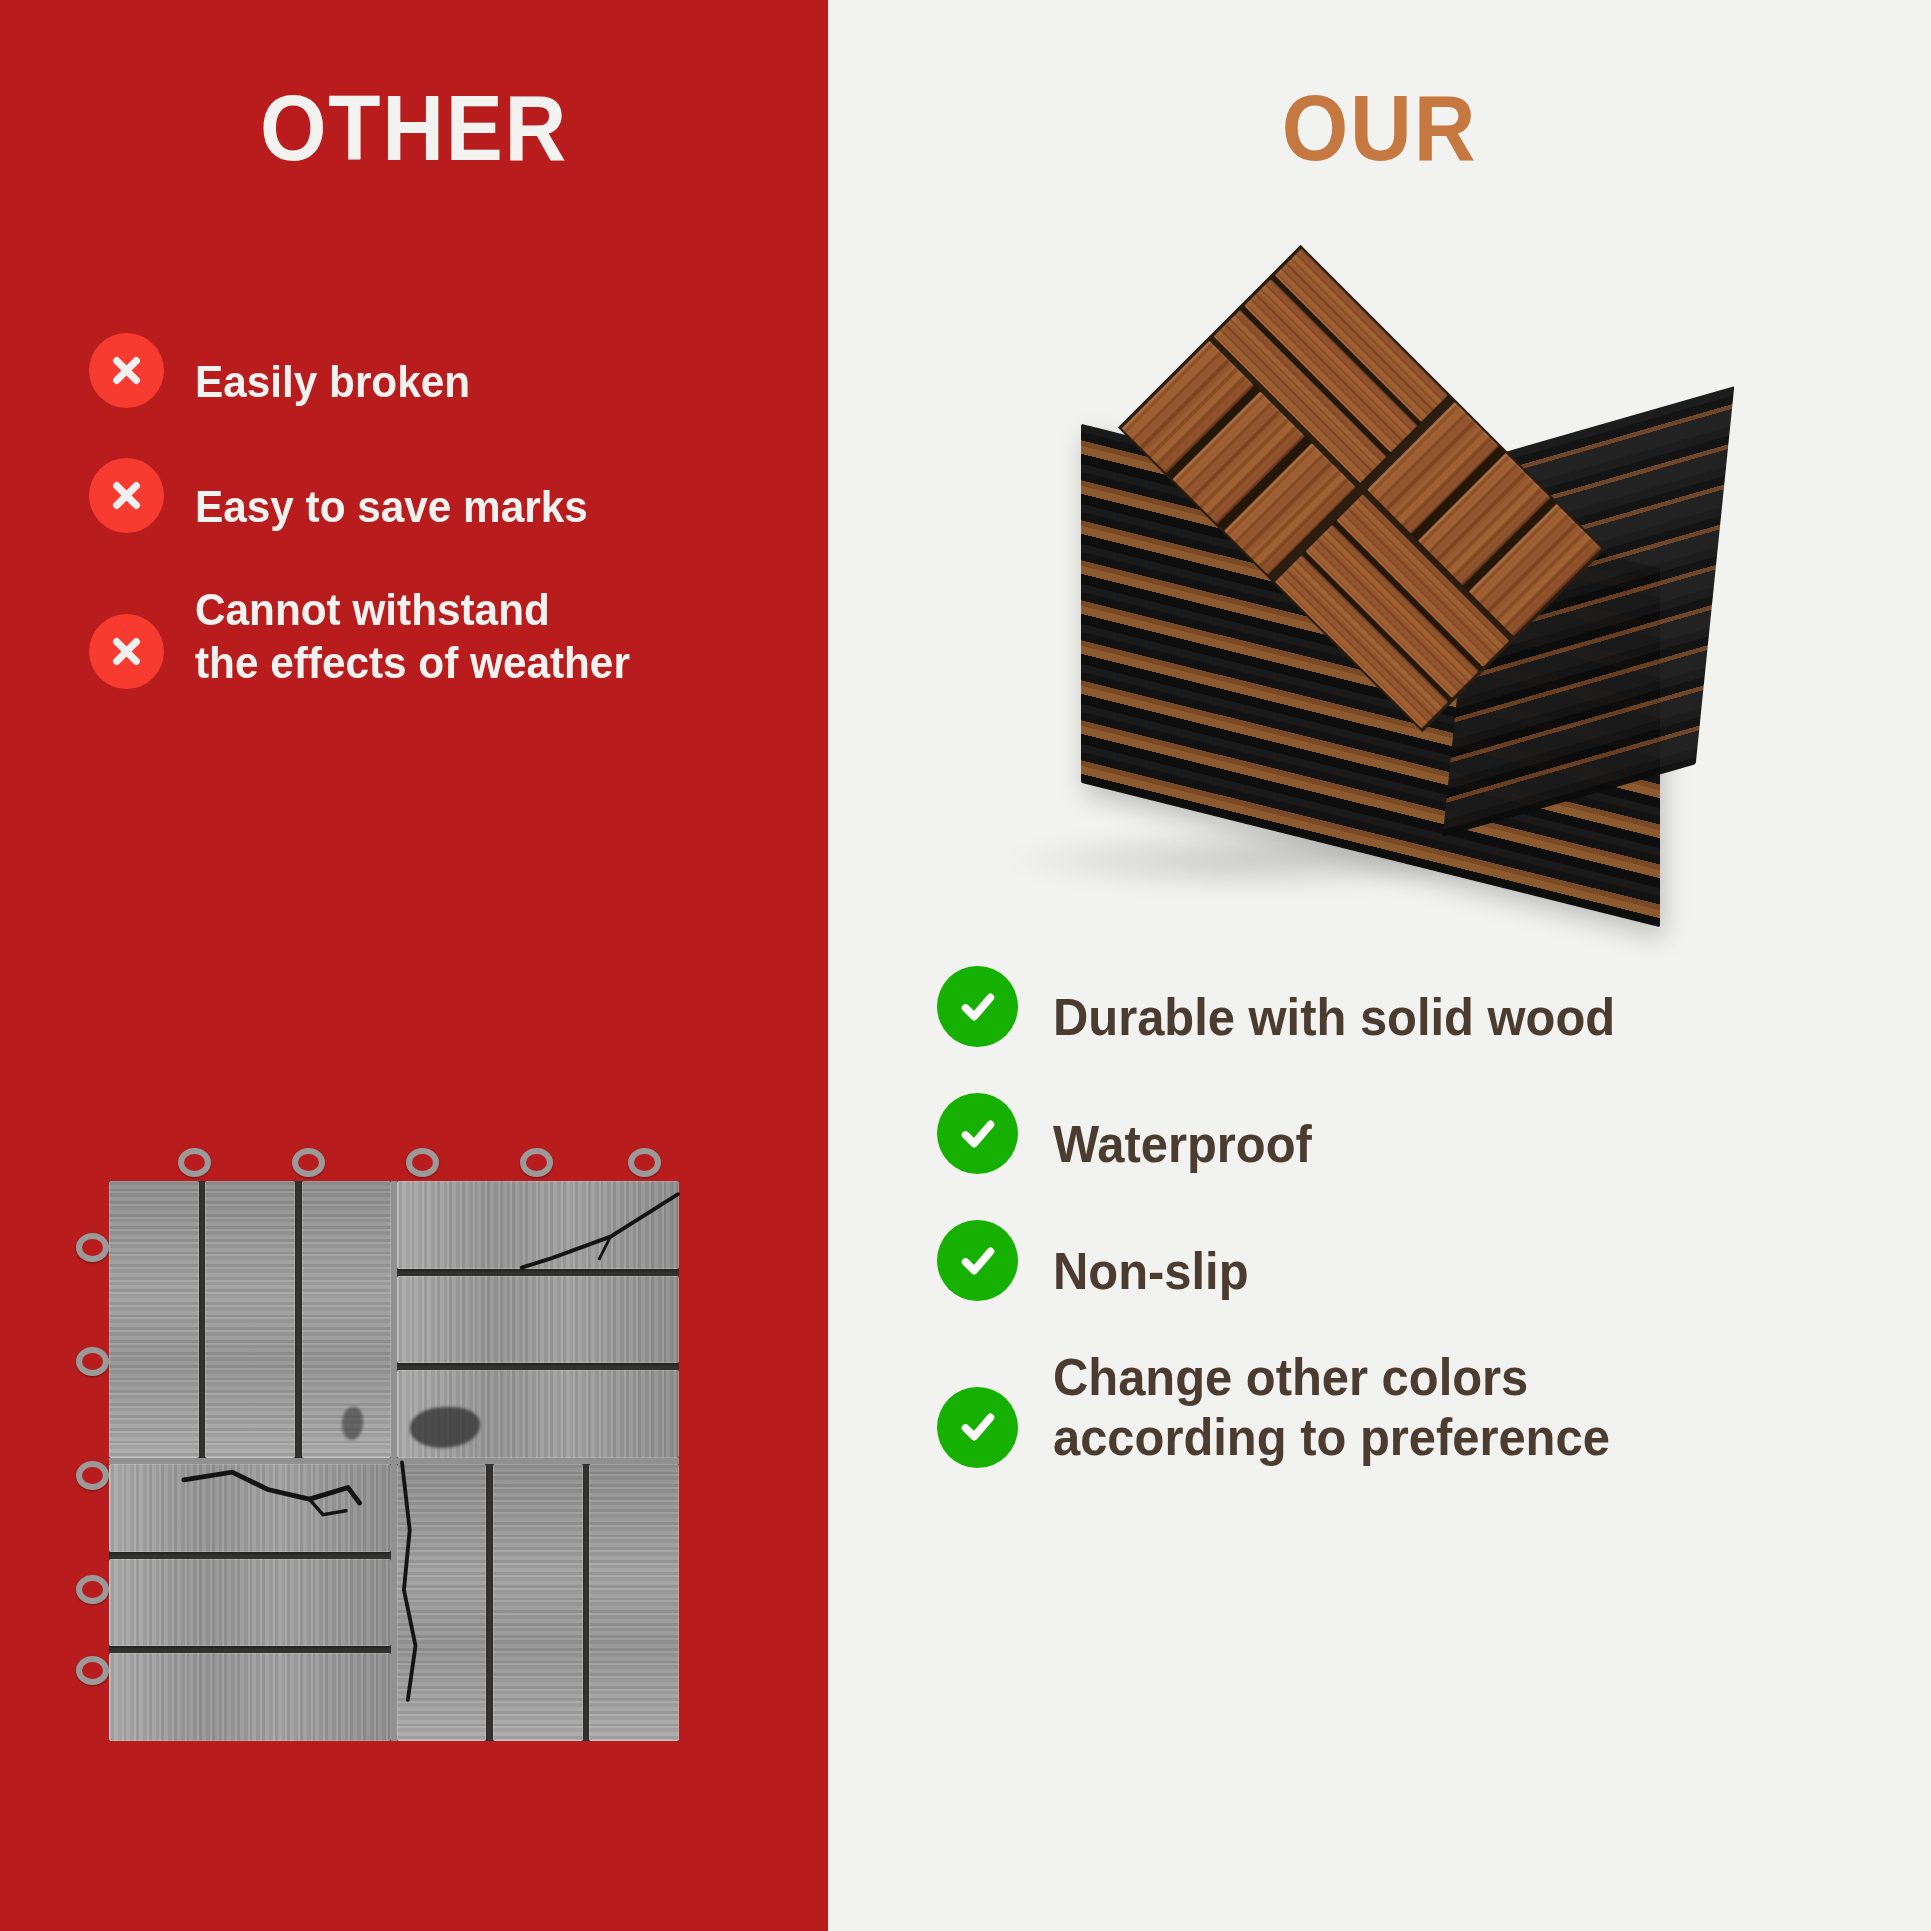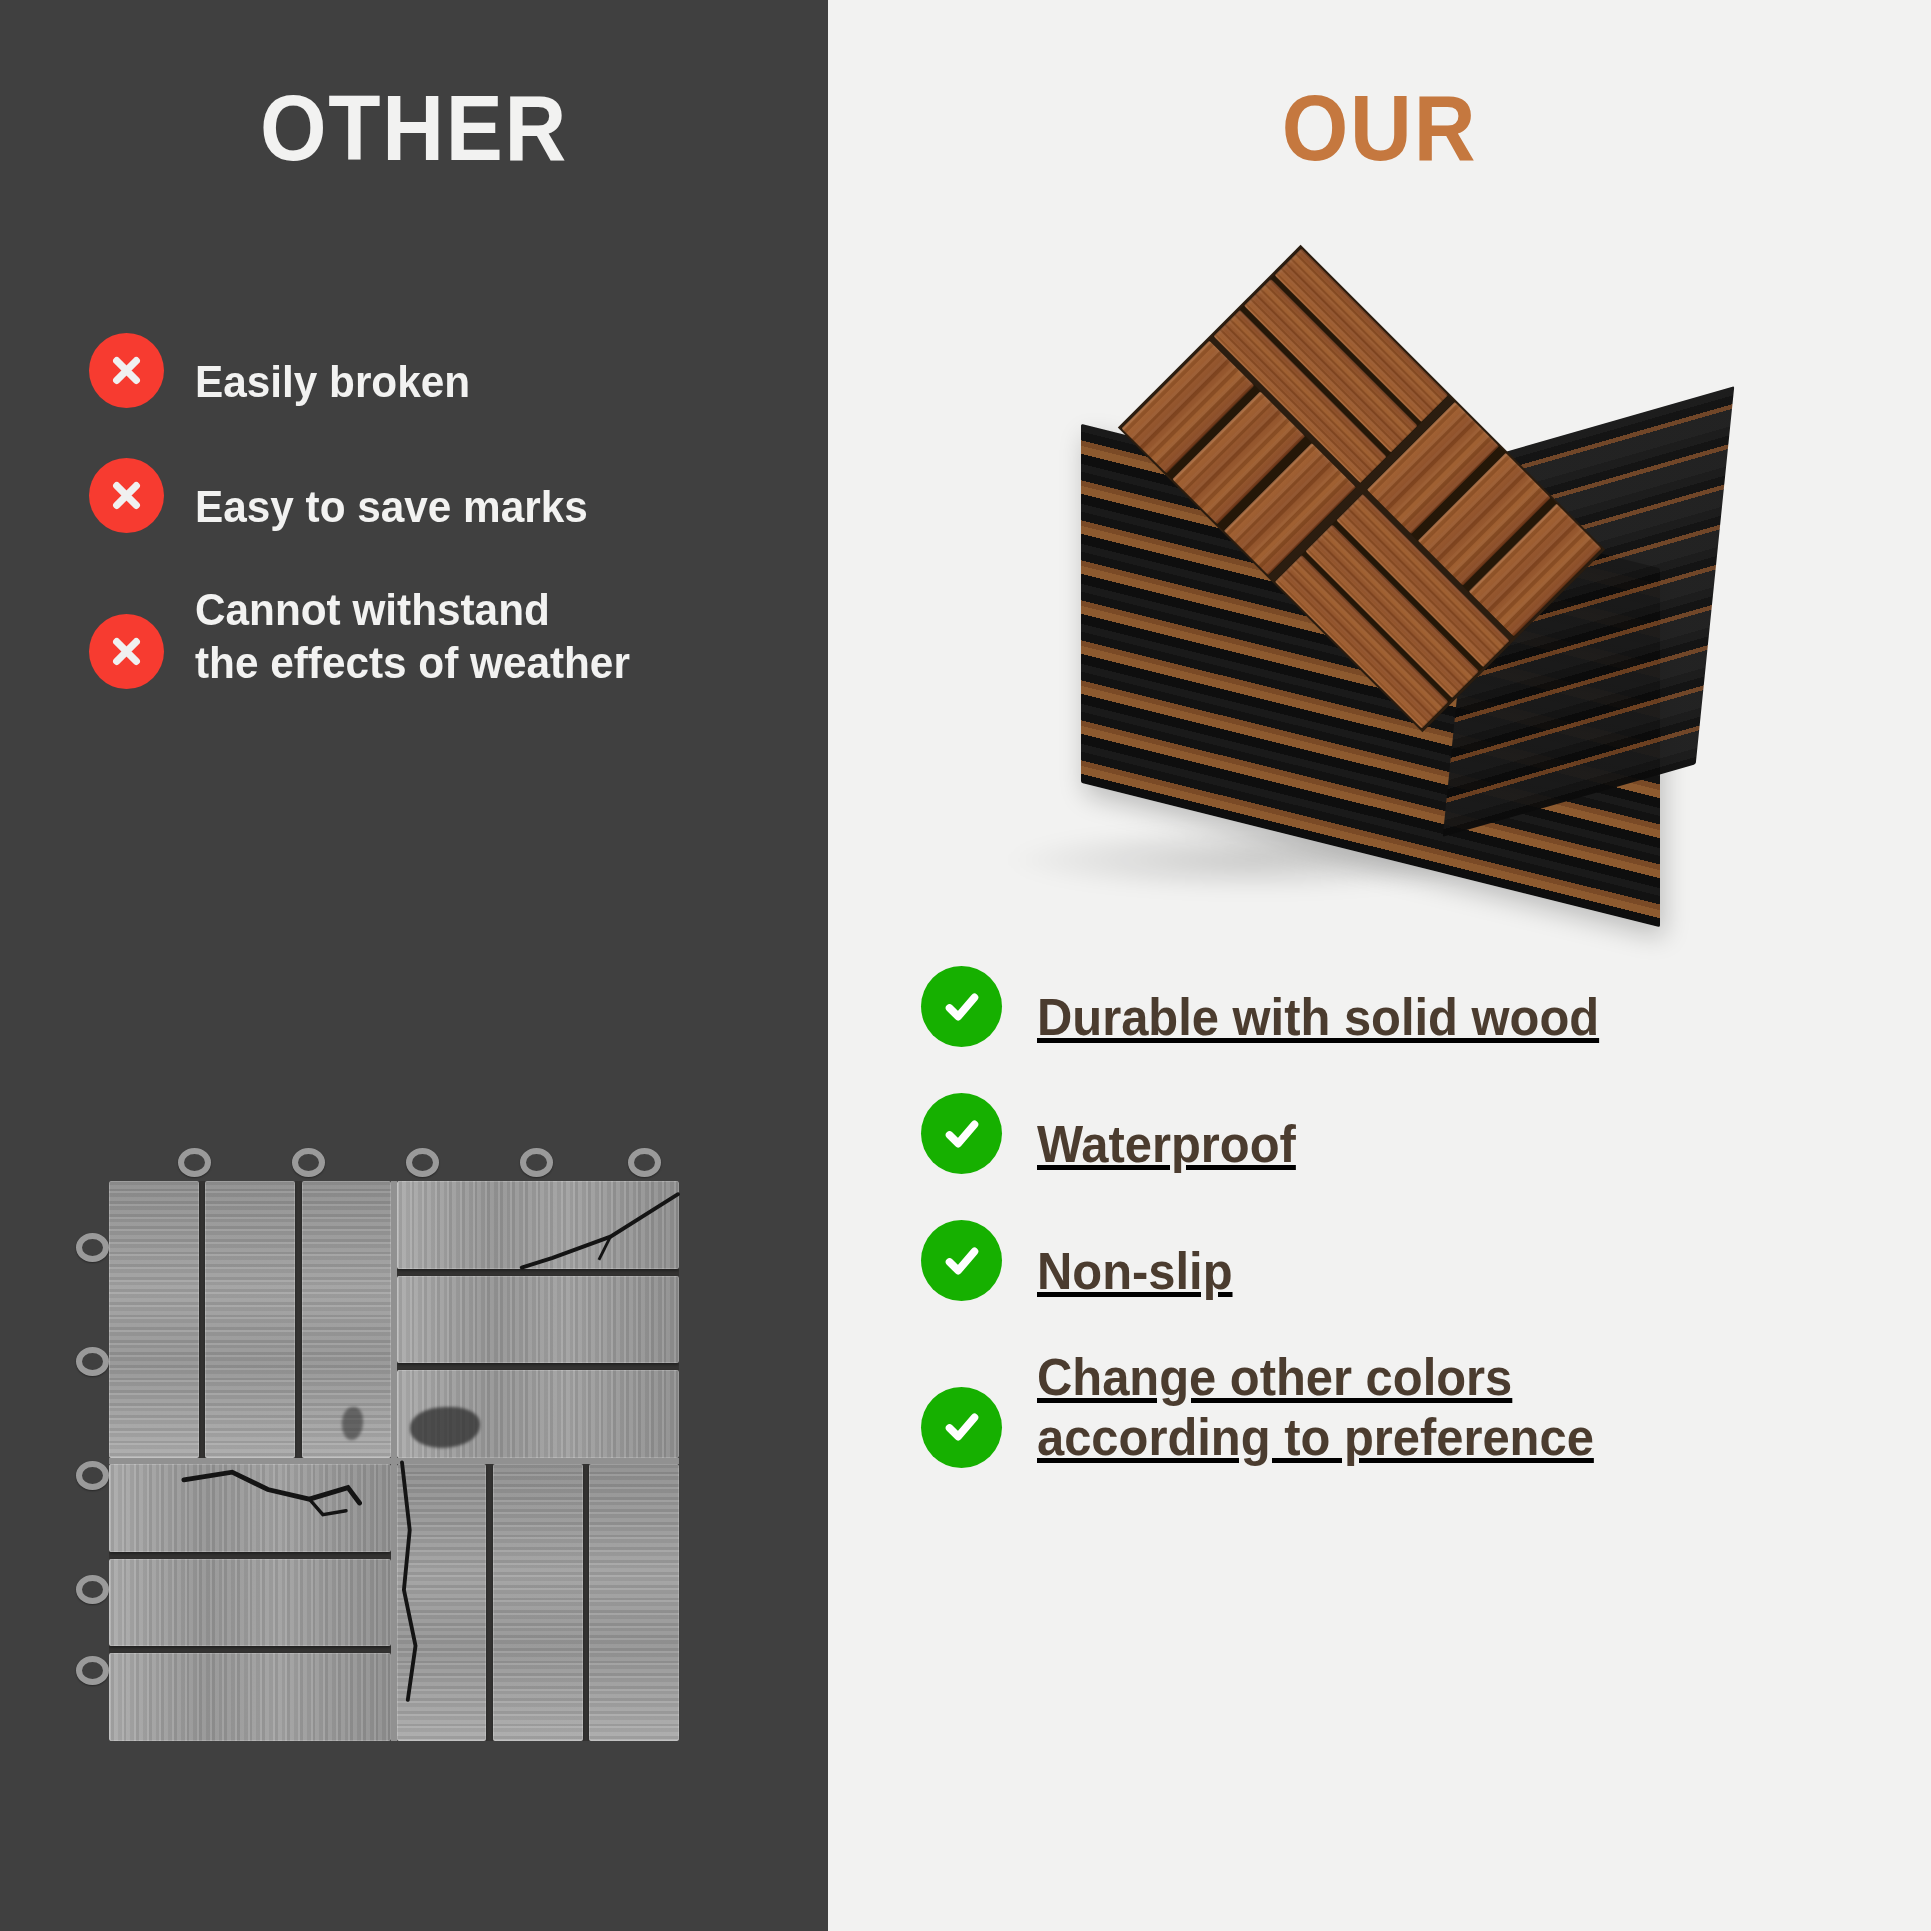--- a/index.html
+++ b/index.html
@@ -7,21 +7,21 @@
   body {
     font-family: "Liberation Sans", sans-serif;
     background:#F2F2F1;
   }
   .stage { position:relative; width:1931px; height:1931px; display:flex; }
 
   
   .panel-left {
     position:relative;
     width:828px; height:1931px;
-    background:#404040;
+    background:#b91c1c;
     flex:0 0 828px;
   }
   .panel-right {
     position:relative;
     width:1103px; height:1880px;
     background:#F2F2F1;
     flex:0 0 1103px;
   }
 
   
@@ -70,21 +70,21 @@
     font-weight:700;
     line-height:1.18;
     white-space:pre-line;
     transform:scaleX(0.94);
     transform-origin:left center;
   }
 
   
   .bullets-right {
     position:absolute;
-    top:966px; left:93px; width:994px;text-decoration:underline;
+    top:966px; left:109px; width:994px;
   }
   .bullets-right .bullet { margin-bottom:46px; }
   .bullets-right .badge { width:81px; height:81px; margin-right:35px; }
   .bullets-right .bullet-text {
     color:#4B3C2F;
     font-size:52px;
     line-height:1.16;
   }
 
   

